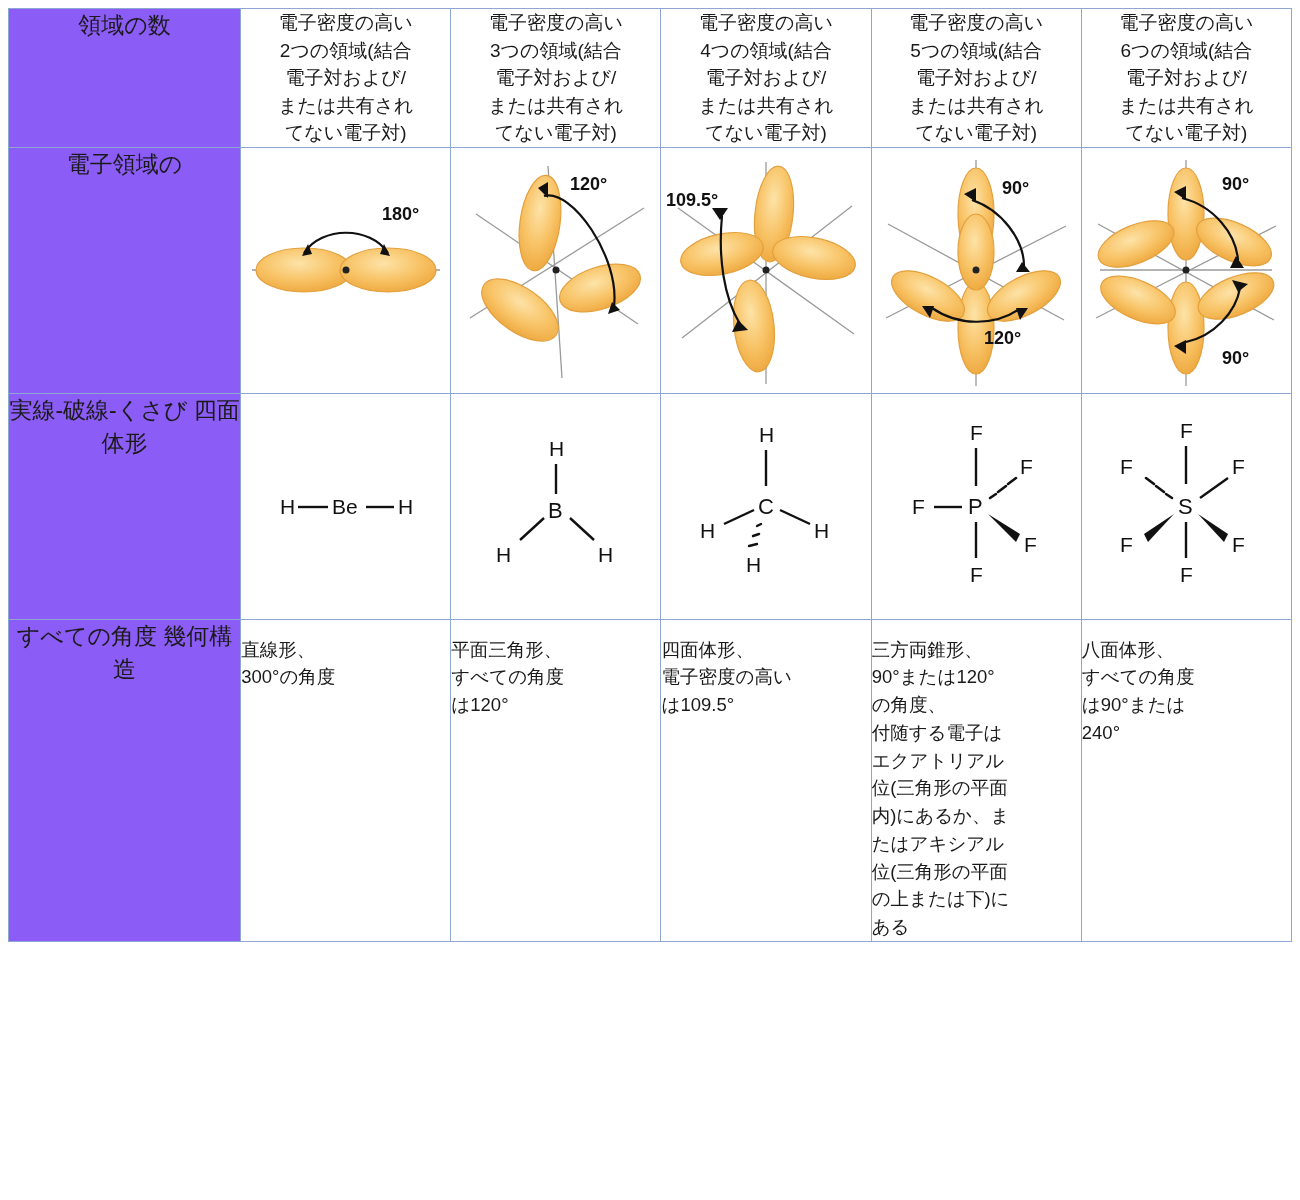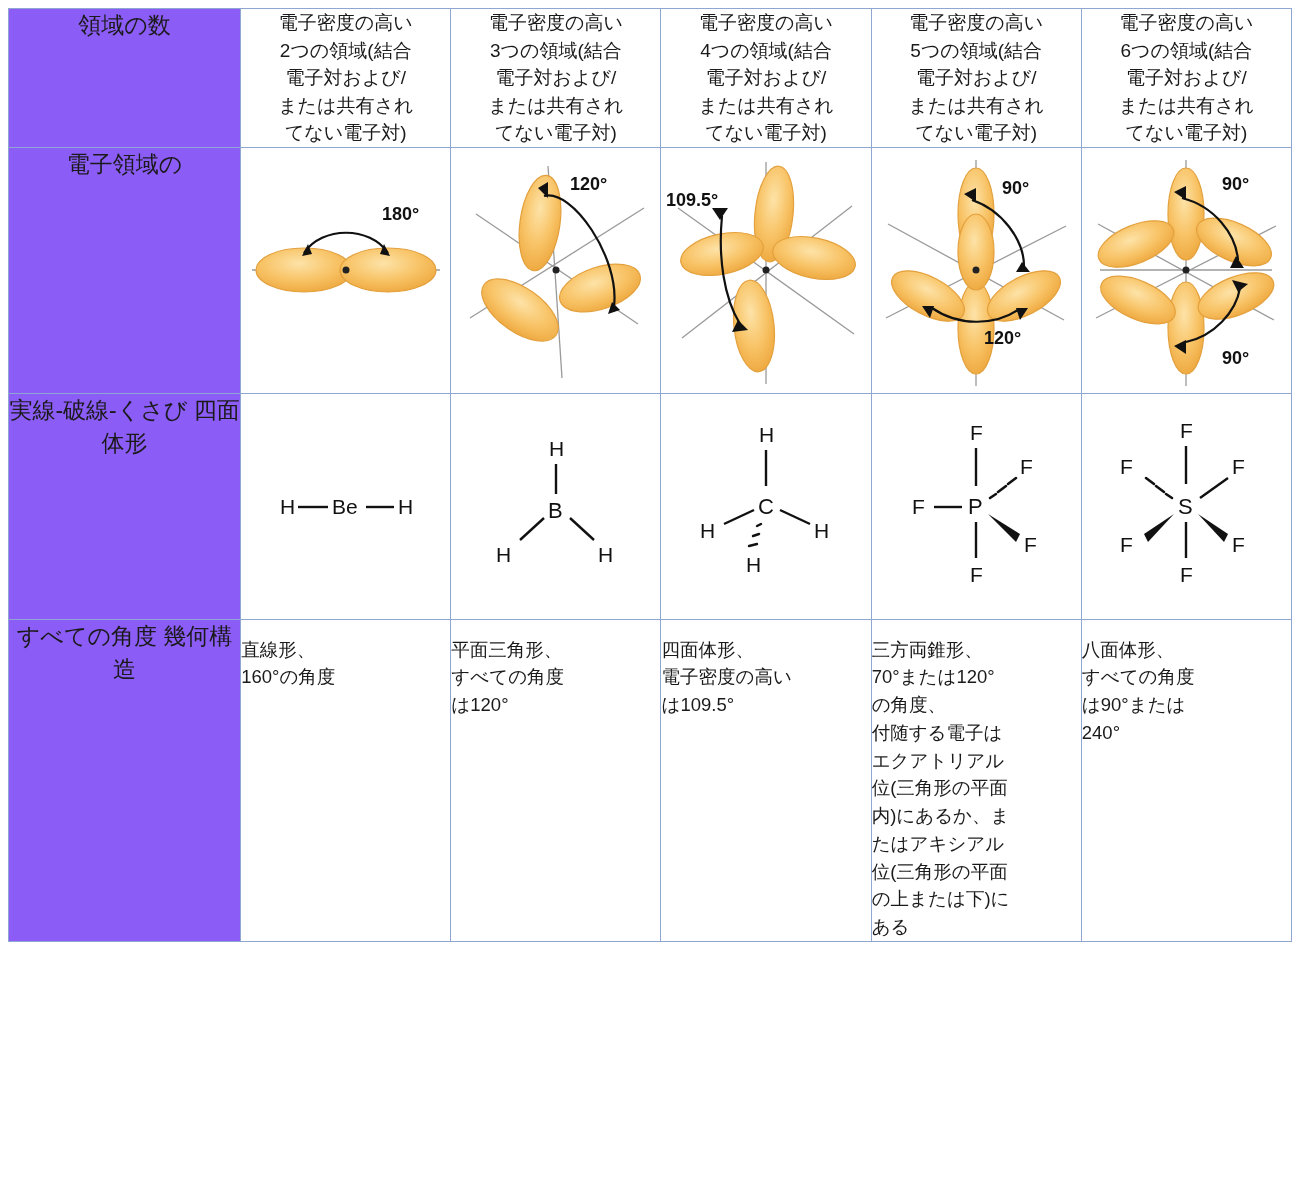--- a/index.html
+++ b/index.html
@@ -318,35 +318,35 @@
         </svg>
       </div>
     </td>
   </tr>
 
   <tr>
     <td class="rowhead">すべての角度
 幾何構造</td>
     <td class="cell-pad">
       <div class="txt-geo">直線形、
-160°の角度</div>
+300°の角度</div>
     </td>
     <td class="cell-pad">
       <div class="txt-geo">平面三角形、
 すべての角度
 は120°</div>
     </td>
     <td class="cell-pad">
       <div class="txt-geo">四面体形、
 電子密度の高い
 は109.5°</div>
     </td>
     <td class="cell-pad">
       <div class="txt-geo">三方両錐形、
-70°または120°
+90°または120°
 の角度、
 付随する電子は
 エクアトリアル
 位(三角形の平面
 内)にあるか、ま
 たはアキシアル
 位(三角形の平面
 の上または下)に
 ある</div>
     </td>

